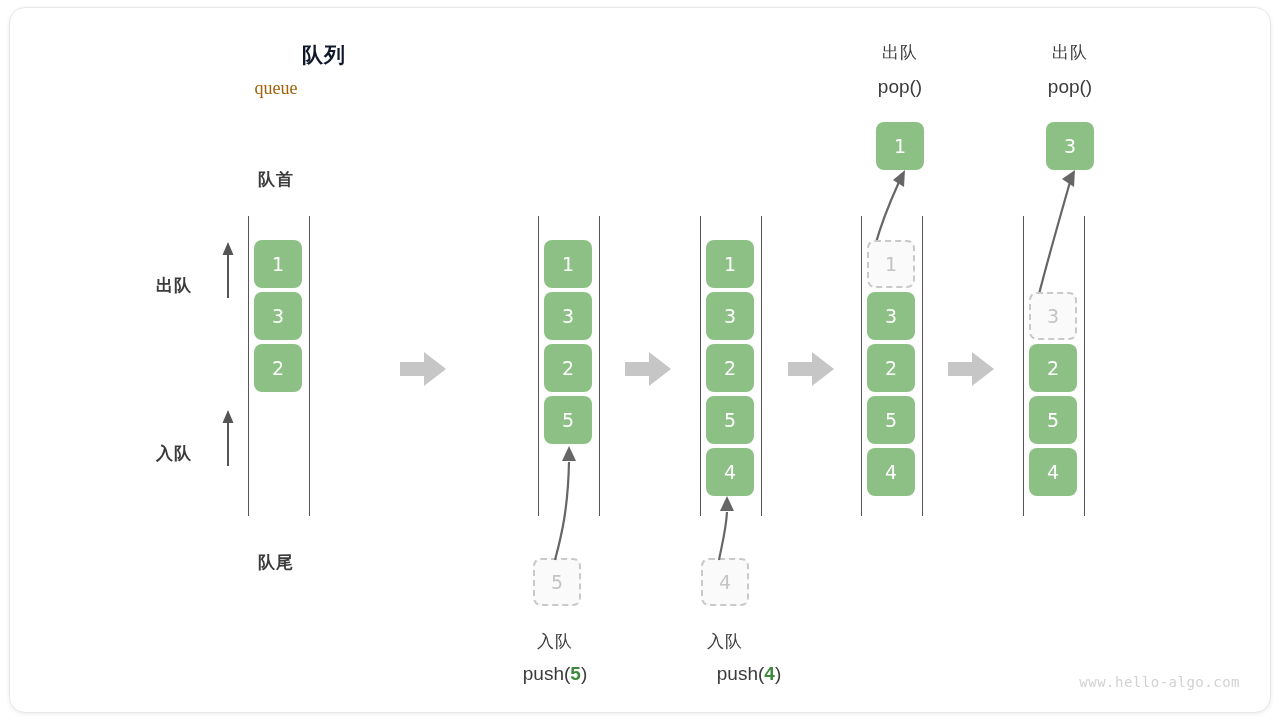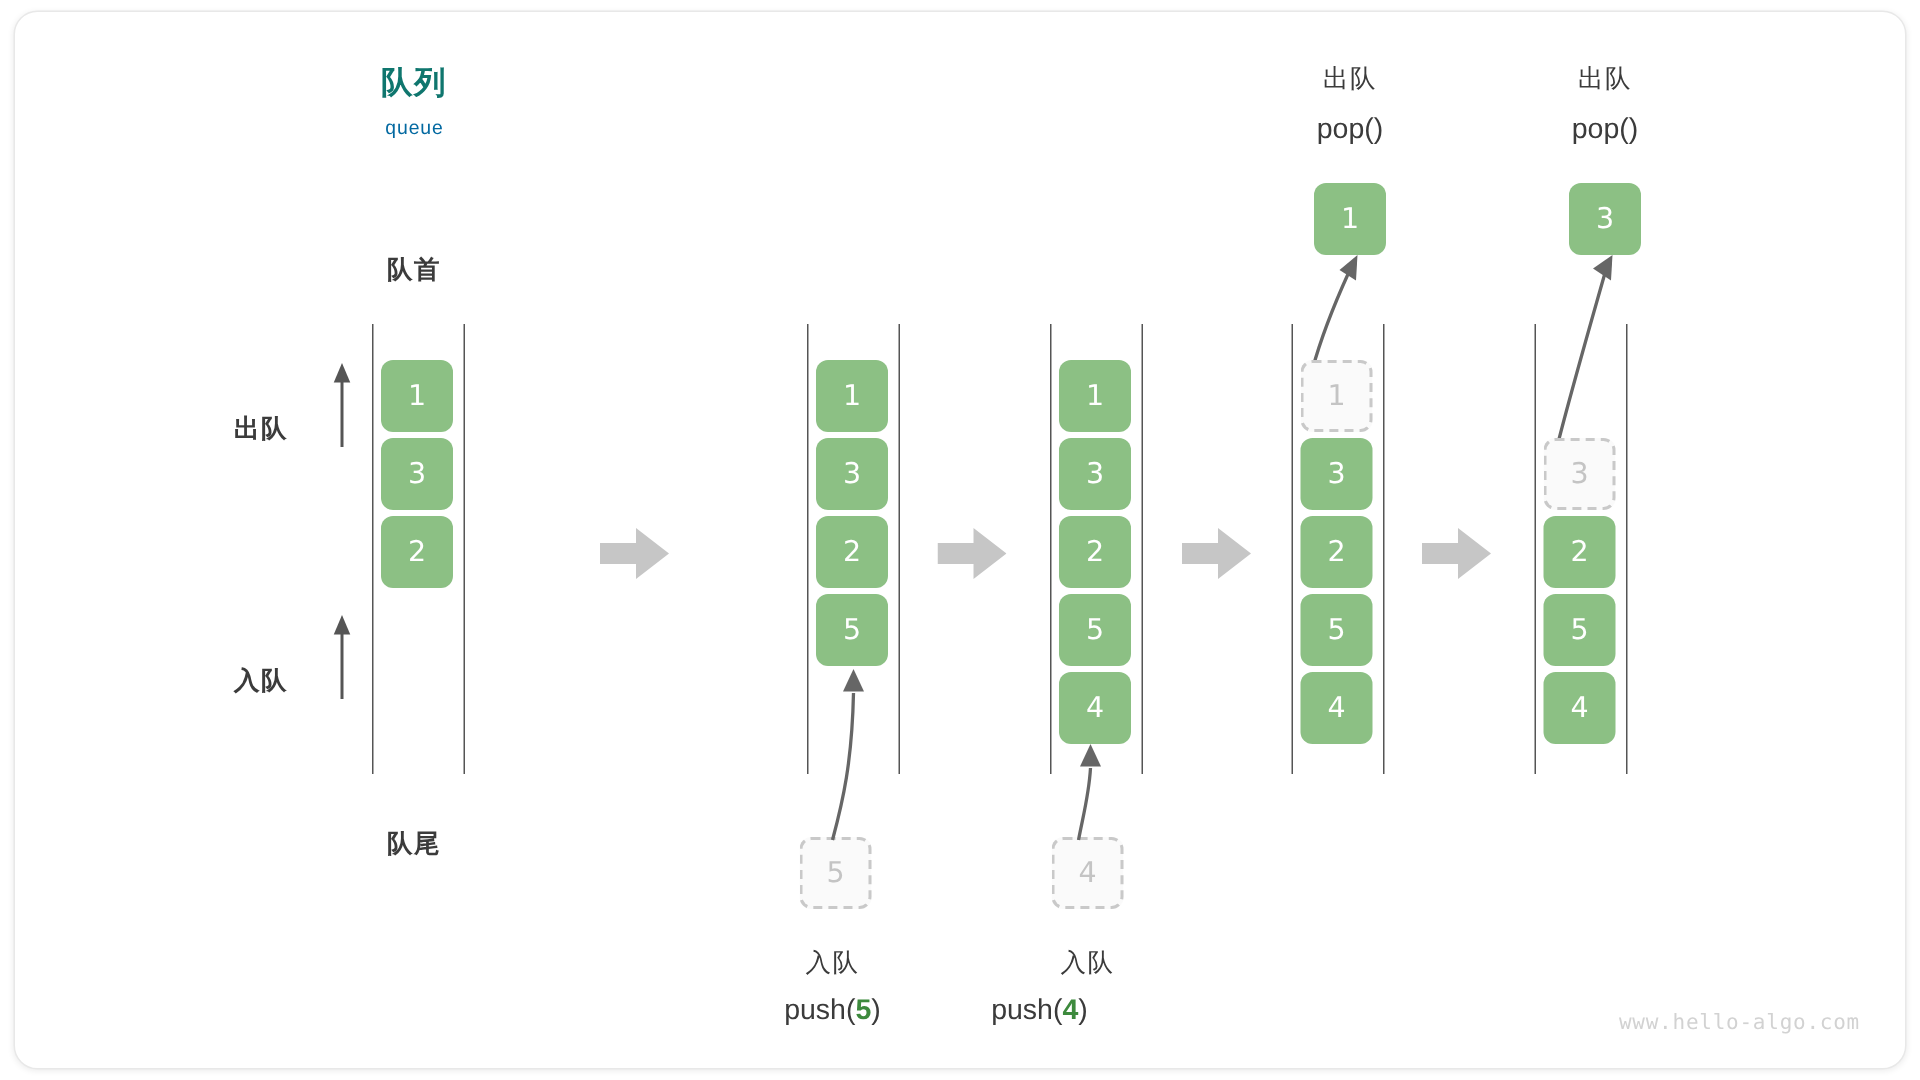--- a/index.html
+++ b/index.html
@@ -30,29 +30,29 @@
     box-sizing: border-box;
   }
 
   
   .abs { position: absolute; }
 
   
   .title-cn {
     font-size: 21px;
     font-weight: bold;
-    color: #0f766e;
-    text-align: center;
+    color: #0f172a;
+    text-align: right;
     white-space: nowrap;
     letter-spacing: 1px;
   }
   .title-en {
-    font-family: Liberation Mono, monospace;
-    font-size: 13px;
-    color: #0369a1;
+    font-family: Liberation Serif, serif;
+    font-size: 18px;
+    color: #a16207;
     text-align: center;
     white-space: nowrap;
   }
   .op-cn {
     font-size: 17px;
     color: #3b3b3b;
     text-align: center;
     white-space: nowrap;
     letter-spacing: 1px;
   }
@@ -192,21 +192,21 @@
     <div class="cell" style="left:696px; top:388px;">5</div>
     <div class="cell" style="left:696px; top:440px;">4</div>
 
     <div class="cell ghost" style="left:691px; top:550px;">4</div>
     <svg class="motion" style="left:690px; top:482px;" width="70" height="80">
       <path d="M 19 70 C 22 54, 26 40, 27 22" stroke="#666" stroke-width="2.2" fill="none"></path>
       <polygon points="27,6 20,21 34,21" fill="#666"></polygon>
     </svg>
 
     <div class="abs op-cn" style="left:640px; top:622px; width:150px; text-align:center;">入队</div>
-    <div class="abs op-code" style="left:608px; top:655px; width:150px; text-align:center;"><span>push(</span><span class="arg">4</span><span>)</span></div>
+    <div class="abs op-code" style="left:664px; top:655px; width:150px; text-align:center;"><span>push(</span><span class="arg">4</span><span>)</span></div>
 
     <svg class="flow-arrow" style="left:778px; top:344px;">
       <polygon points="0,10 24,10 24,0 46,17 24,34 24,24 0,24" fill="#c6c6c6"></polygon>
     </svg>
 
     <div class="abs op-cn" style="left:815px; top:33px; width:150px; text-align:center;">出队</div>
     <div class="abs op-code" style="left:815px; top:68px; width:150px; text-align:center;">pop()</div>
 
     <div class="cell" style="left:866px; top:114px;">1</div>
 

